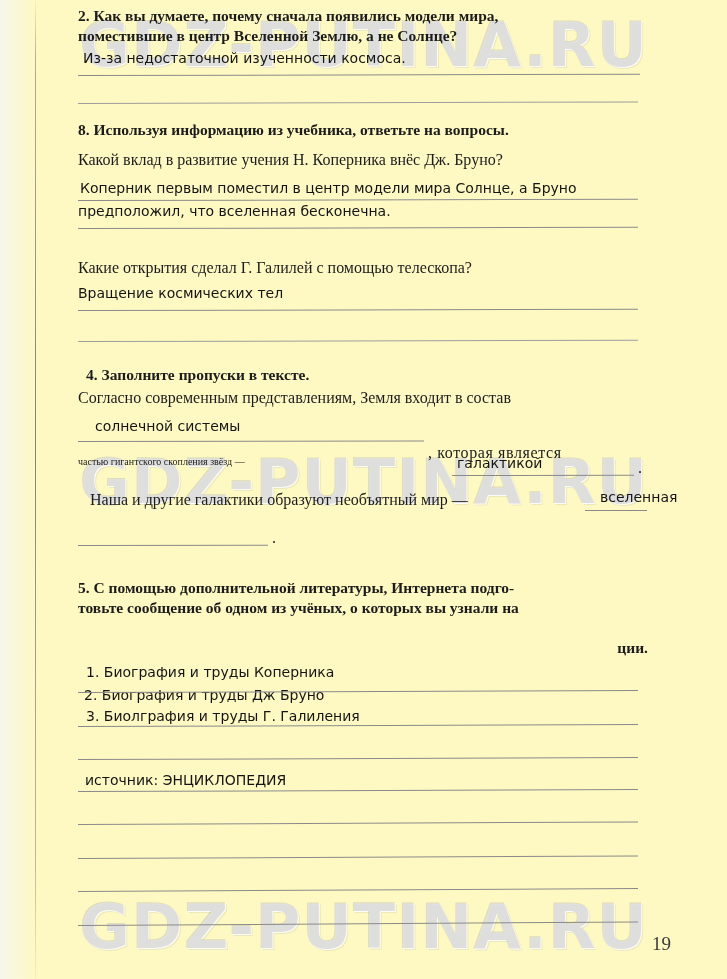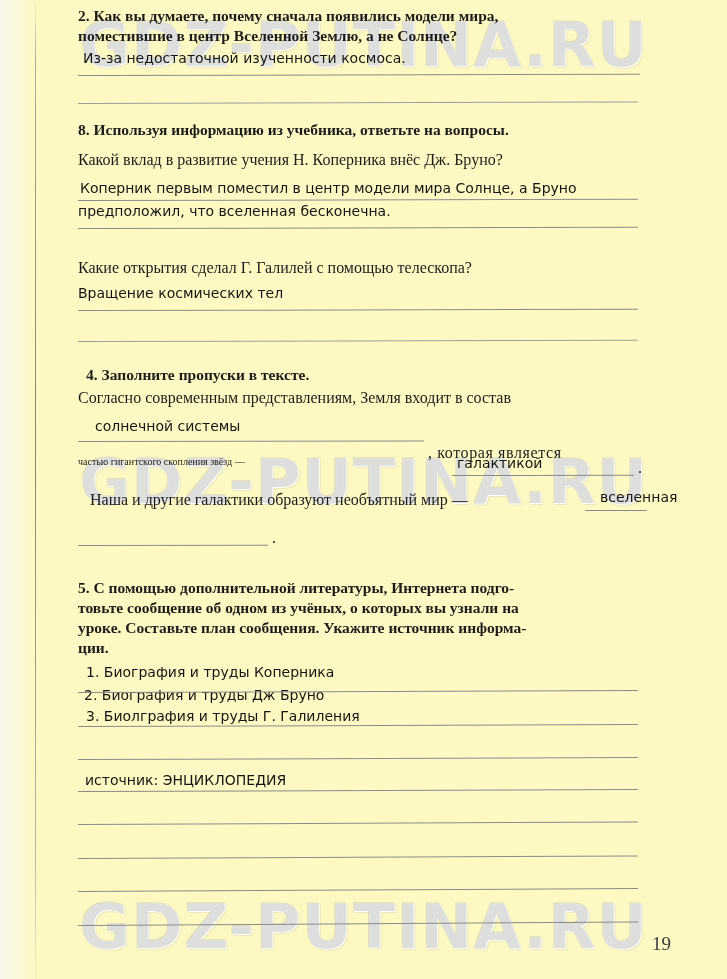--- a/index.html
+++ b/index.html
@@ -162,22 +162,21 @@
 
     <div class="q" style="left:90px; top:490px; font-size:16px; white-space:nowrap;">Наша и другие галактики образуют необъятный мир —</div>
     <div class="hw" style="left:600px; top:489px;">вселенная</div>
     <div class="rule" style="left:585px; top:510px; width:62px; transform: rotate(-0.1deg);"></div>
 
     <div class="rule" style="left:78px; top:545px; width:190px; transform: rotate(-0.1deg);"></div>
     <div class="q" style="left:272px; top:528px; font-size:16px;">.</div>
 
     <div class="q bold just" style="left:78px; top:578px; width:570px; font-size:15.5px;">5. С помощью дополнительной литературы, Интернета подго-</div>
     <div class="q bold just" style="left:78px; top:598px; width:570px; font-size:15.5px;">товьте сообщение об одном из учёных, о которых вы узнали на</div>
-    <div class="q bold just" style="left:78px; top:618px; width:570px; font-size:15.5px;">уроке. Составьте план сообщения. Укажите источник информа-</div>
-    <div class="q bold" style="left:78px; top:638px; width:570px; font-size:15.5px;">ции.</div>
+    <div class="q bold" style="left:78px; top:638px; width:570px; font-size:15.5px;text-align:right;">ции.</div>
 
     <div class="hw" style="left:86px; top:664px;">1. Биография и труды Коперника</div>
     <div class="hw" style="left:84px; top:687px;">2. Биография и труды Дж Бруно</div>
     <div class="hw" style="left:86px; top:708px;">3. Биолграфия и труды Г. Галиления</div>
 
     <div class="rule" style="left:78px; top:692px; width:560px; transform: rotate(-0.2deg);"></div>
     <div class="rule" style="left:78px; top:726px; width:560px; transform: rotate(-0.2deg);"></div>
     <div class="rule" style="left:78px; top:759px; width:560px; transform: rotate(-0.2deg);"></div>
 
     <div class="hw" style="left:85px; top:772px;">источник: ЭНЦИКЛОПЕДИЯ</div>

